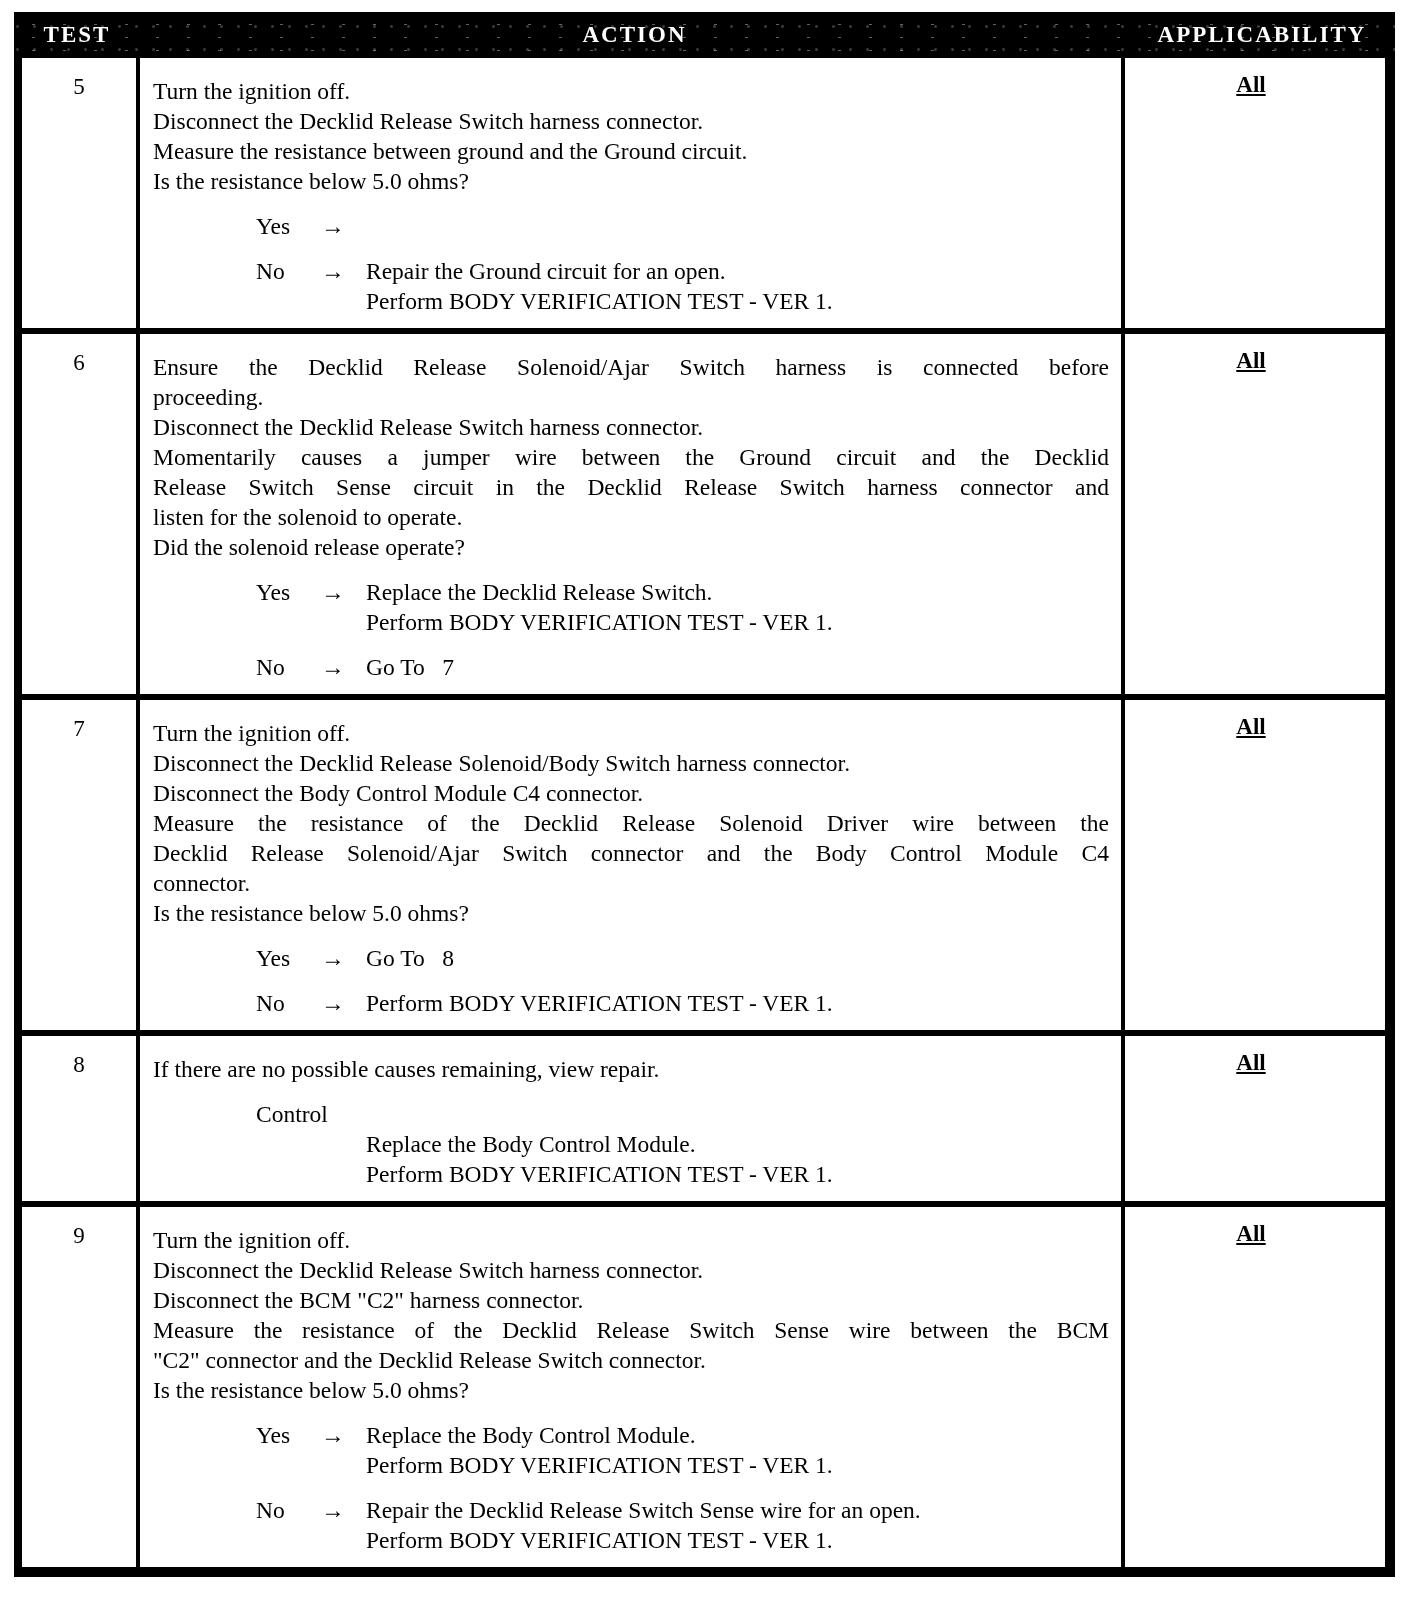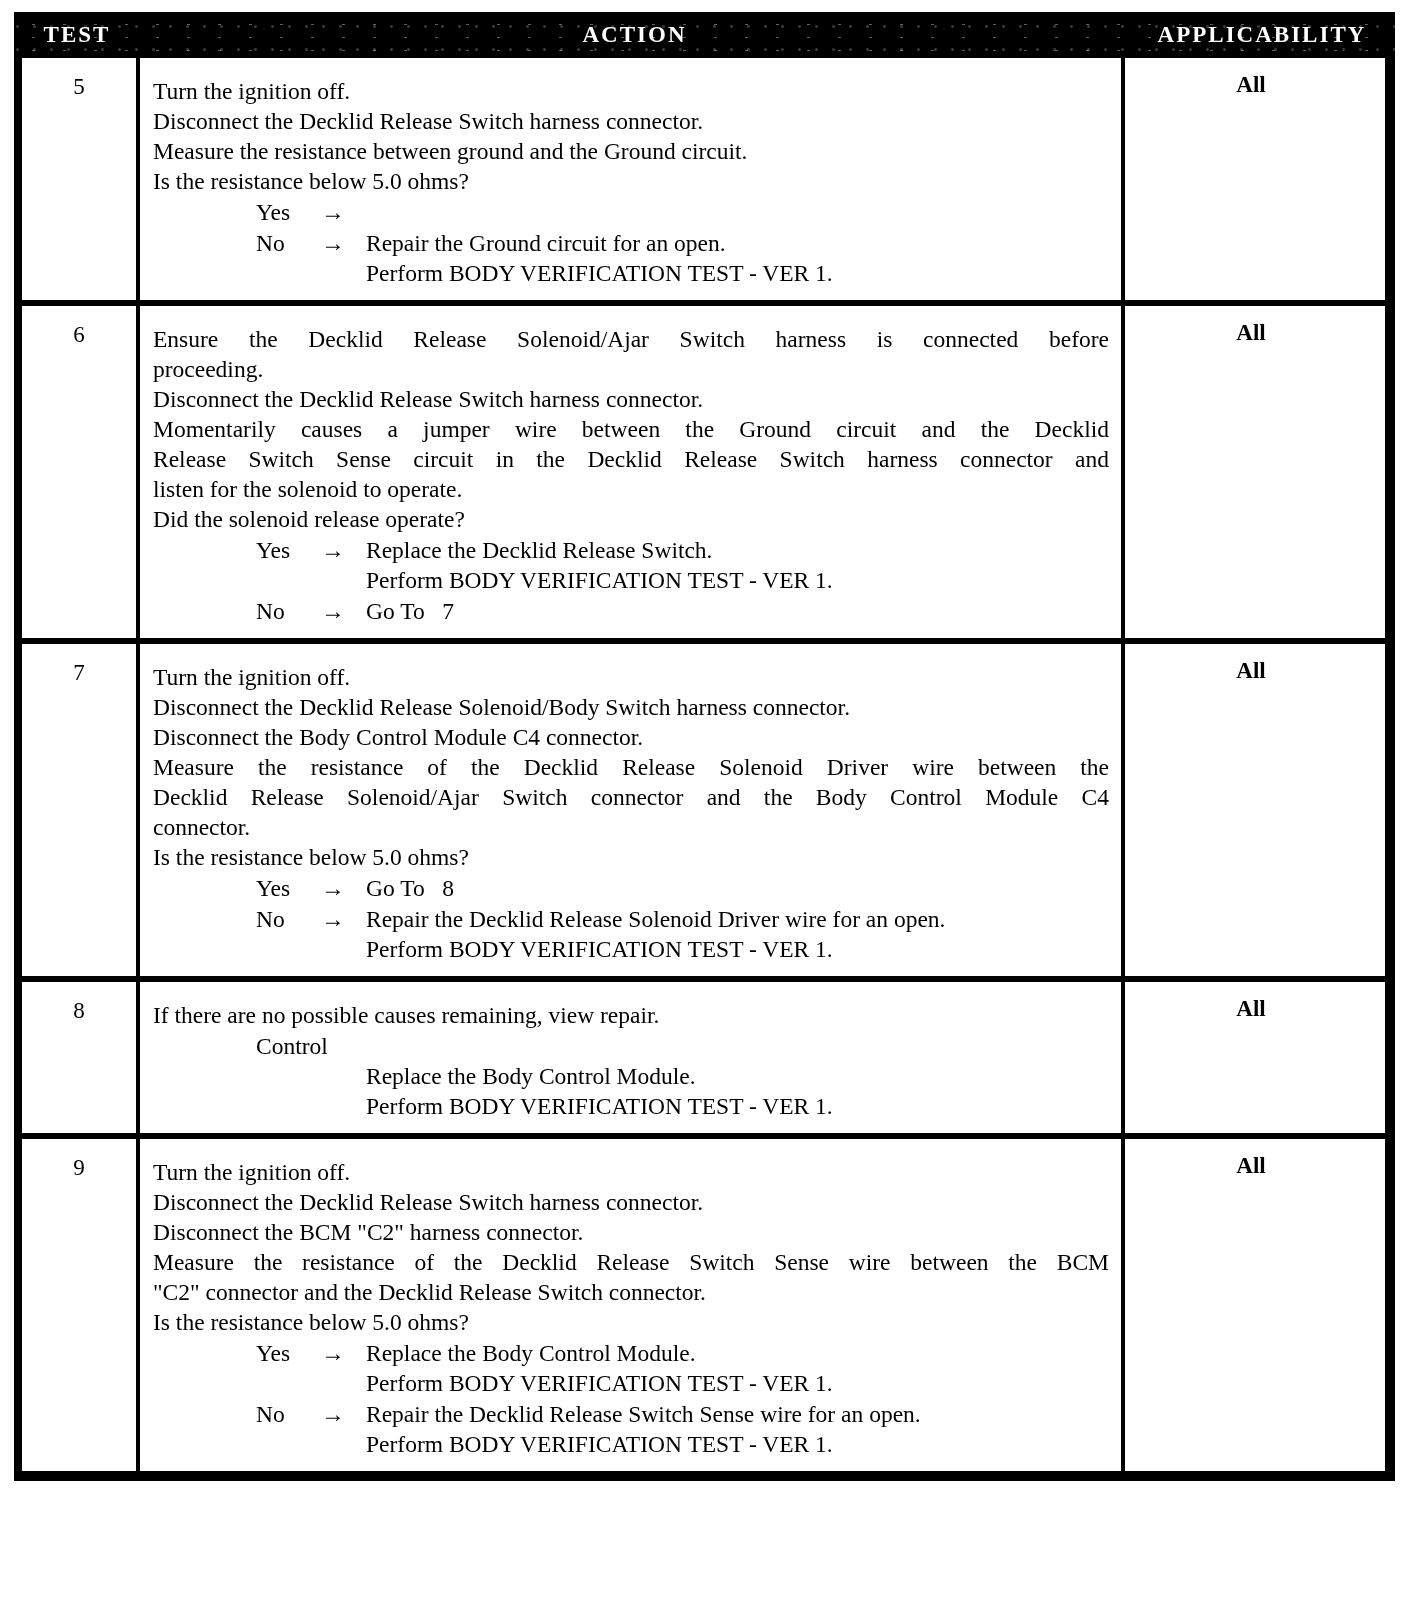--- a/index.html
+++ b/index.html
@@ -65,29 +65,30 @@
     border-right: 4px solid #000;
     padding: 18px 12px 12px 13px;
     font-size: 23.5px;
     line-height: 30px;
   }
   .cell-appl {
     text-align: center;
     padding-top: 14px;
     font-weight: bold;
     font-size: 23px;
+    text-decoration: underline;
   }
   .sline { white-space: normal; }
   .sline.stretch {
     text-align: justify;
     text-align-last: justify;
     text-justify: inter-word;
   }
   .result {
-    margin-top: 1px;
+    margin-top: 15px;
     padding-left: 103px;
     display: grid;
     grid-template-columns: 65px 45px 1fr;
     align-items: start;
   }
   .rlabel { grid-column: 1; }
   .rarrow { grid-column: 2; }
   .rlines { grid-column: 3; }
   .result.own-line .rlines { grid-row: 2; }
   .rline { white-space: pre-wrap; }
@@ -193,21 +194,20 @@
               <div class="rlabel">Yes</div>
               <div class="rarrow">→</div>
               <div class="rlines">
                 <div class="rline">Go To   8</div>
               </div>
             </div>
             <div class="result">
               <div class="rlabel">No</div>
               <div class="rarrow">→</div>
               <div class="rlines">
-                <div class="rline">Repair the Decklid Release Solenoid Driver wire for an open.</div>
                 <div class="rline">Perform BODY VERIFICATION TEST - VER 1.</div>
               </div>
             </div>
           </div>
     <div class="cell cell-appl">All</div>
   </div>
         <div class="row">
     <div class="cell cell-test">8</div>
     <div class="cell cell-action">
             <div class="step">

